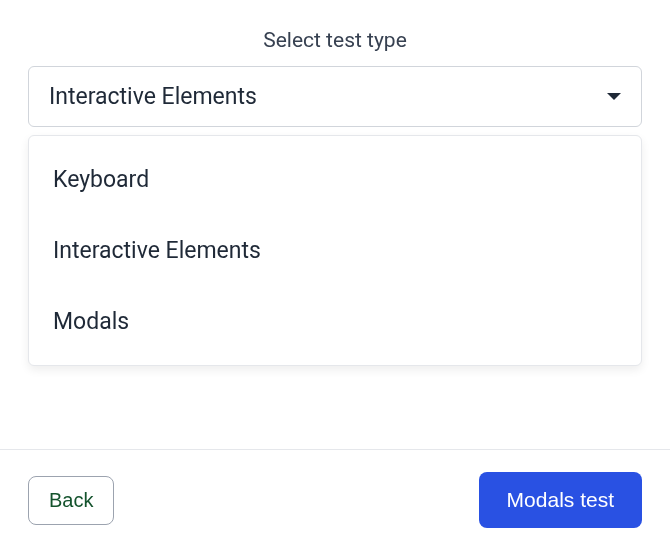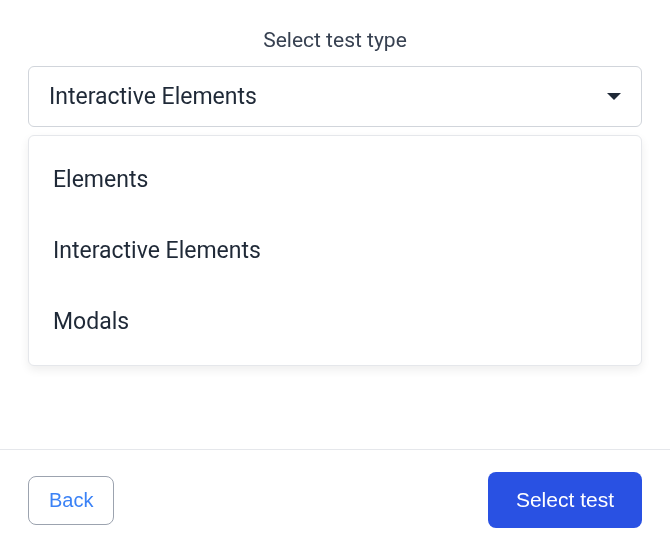--- a/index.html
+++ b/index.html
@@ -66,21 +66,21 @@
       right: 0;
       border-top: 1px solid #e5e7eb;
       padding: 22px 28px 28px 28px;
       display: flex;
       justify-content: space-between;
       align-items: center;
     }
     .btn-back {
       border: 1px solid #9ca3af;
       background: #ffffff;
-      color: #3b82f6;
+      color: #14532d;
       font-size: 20px;
       padding: 12px 20px;
       border-radius: 8px;
       cursor: pointer;
     }
     .btn-start {
       border: none;
       background: #2951e3;
       color: #ffffff;
       font-size: 21px;
@@ -94,22 +94,22 @@
 
 <div class="container">
   <div class="label">Select test type</div>
 
   <div class="select-box">
     <span class="select-value">Interactive Elements</span>
     <span class="caret-icon"></span>
   </div>
 
   <div class="dropdown">
-    <div class="dropdown-item">Elements</div>
+    <div class="dropdown-item">Keyboard</div>
     <div class="dropdown-item">Interactive Elements</div>
     <div class="dropdown-item">Modals</div>
   </div>
 </div>
 
 <div class="footer">
   <button class="btn-back">Back</button>
-  <button class="btn-start">Select test</button>
+  <button class="btn-start">Modals test</button>
 </div>
 
 </body></html>

